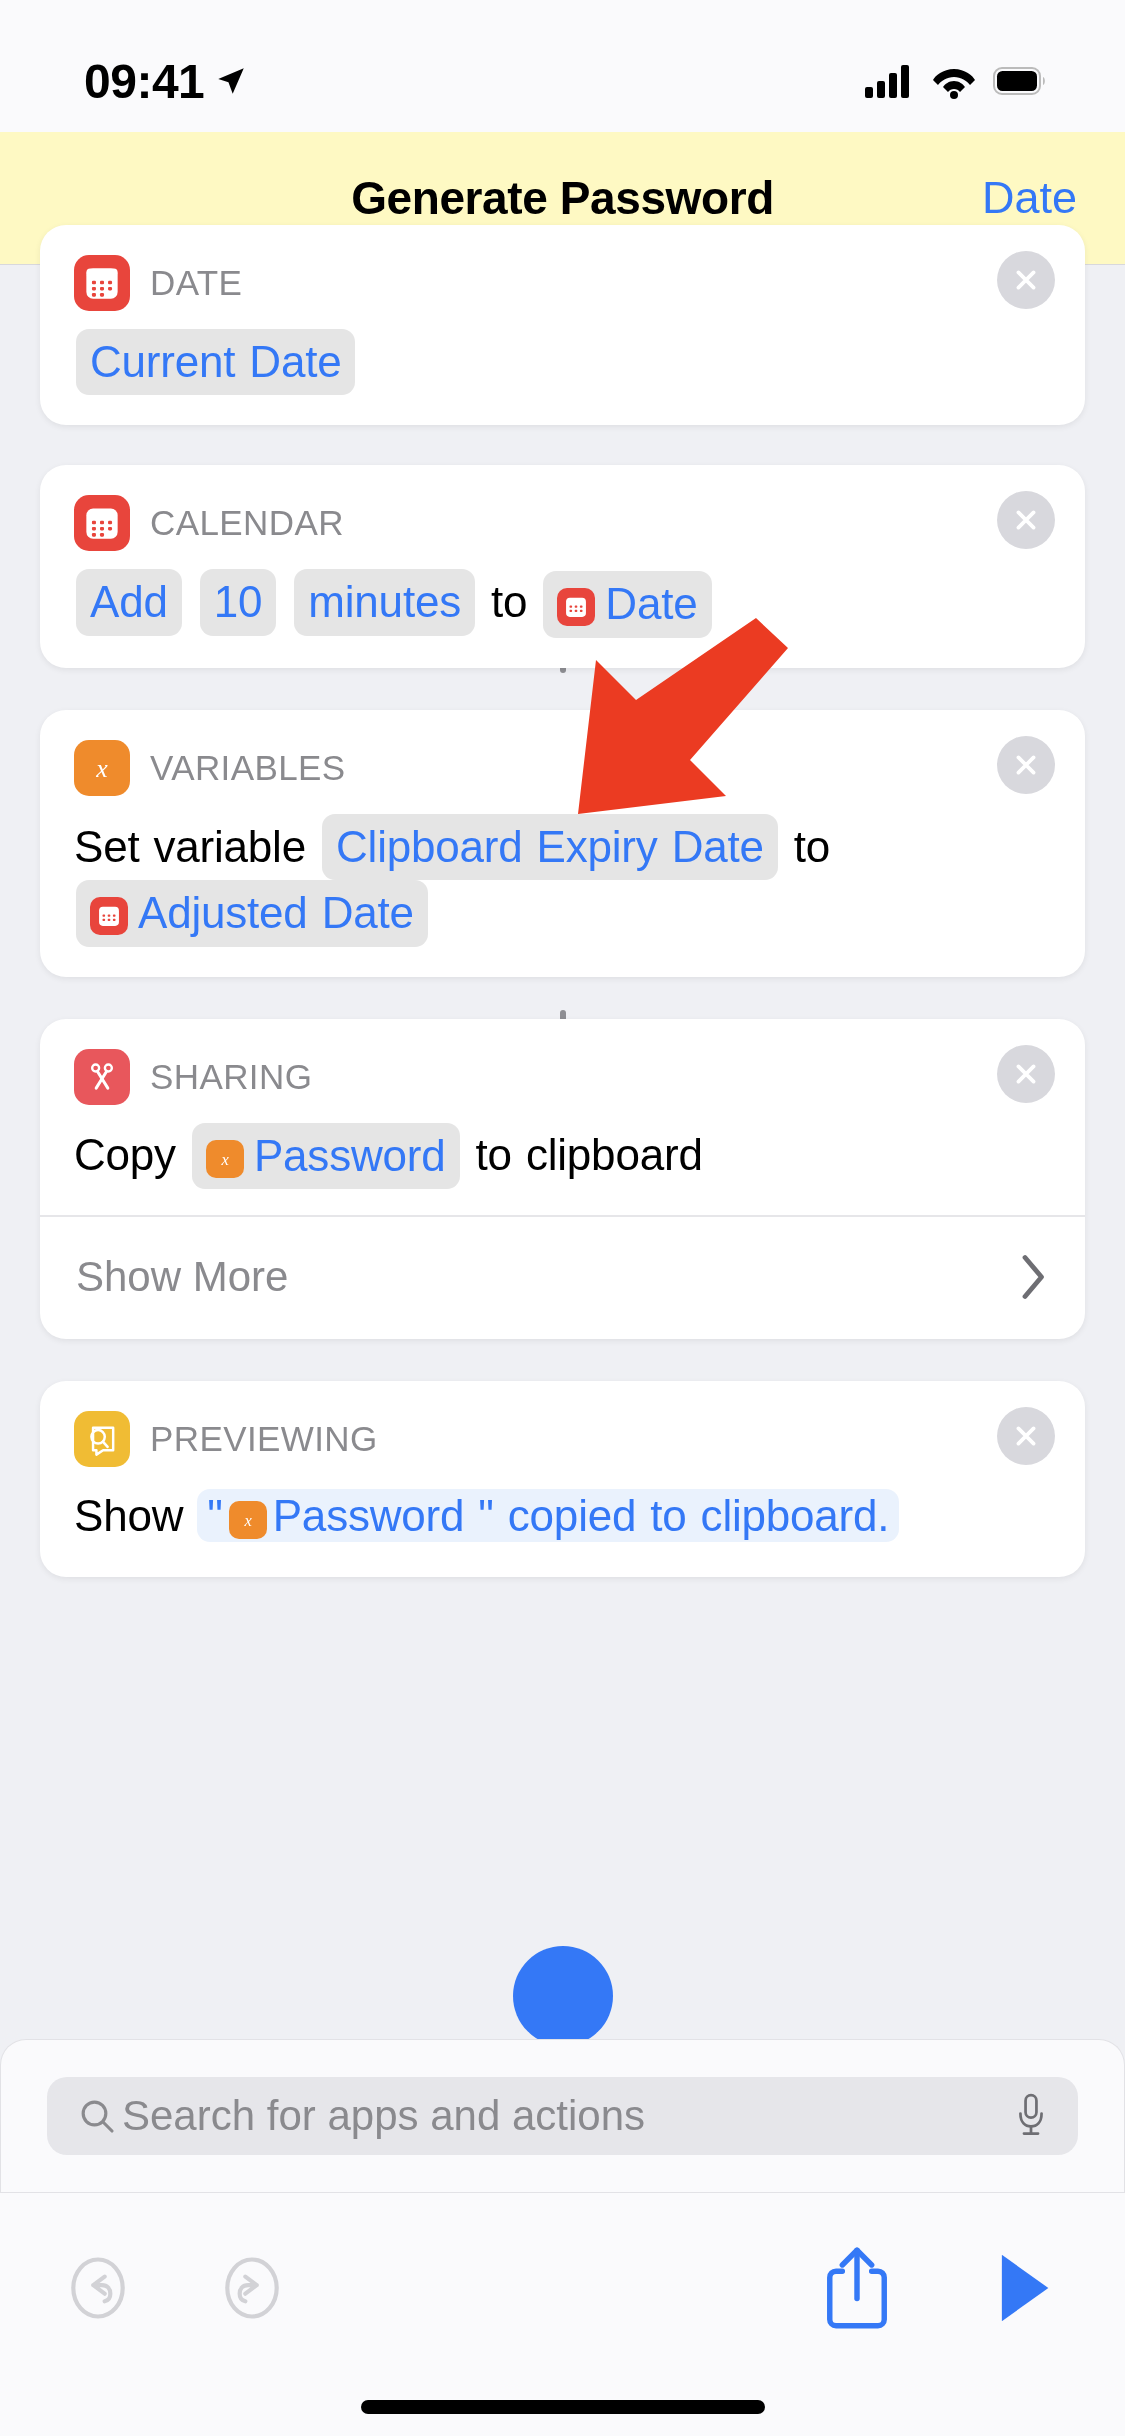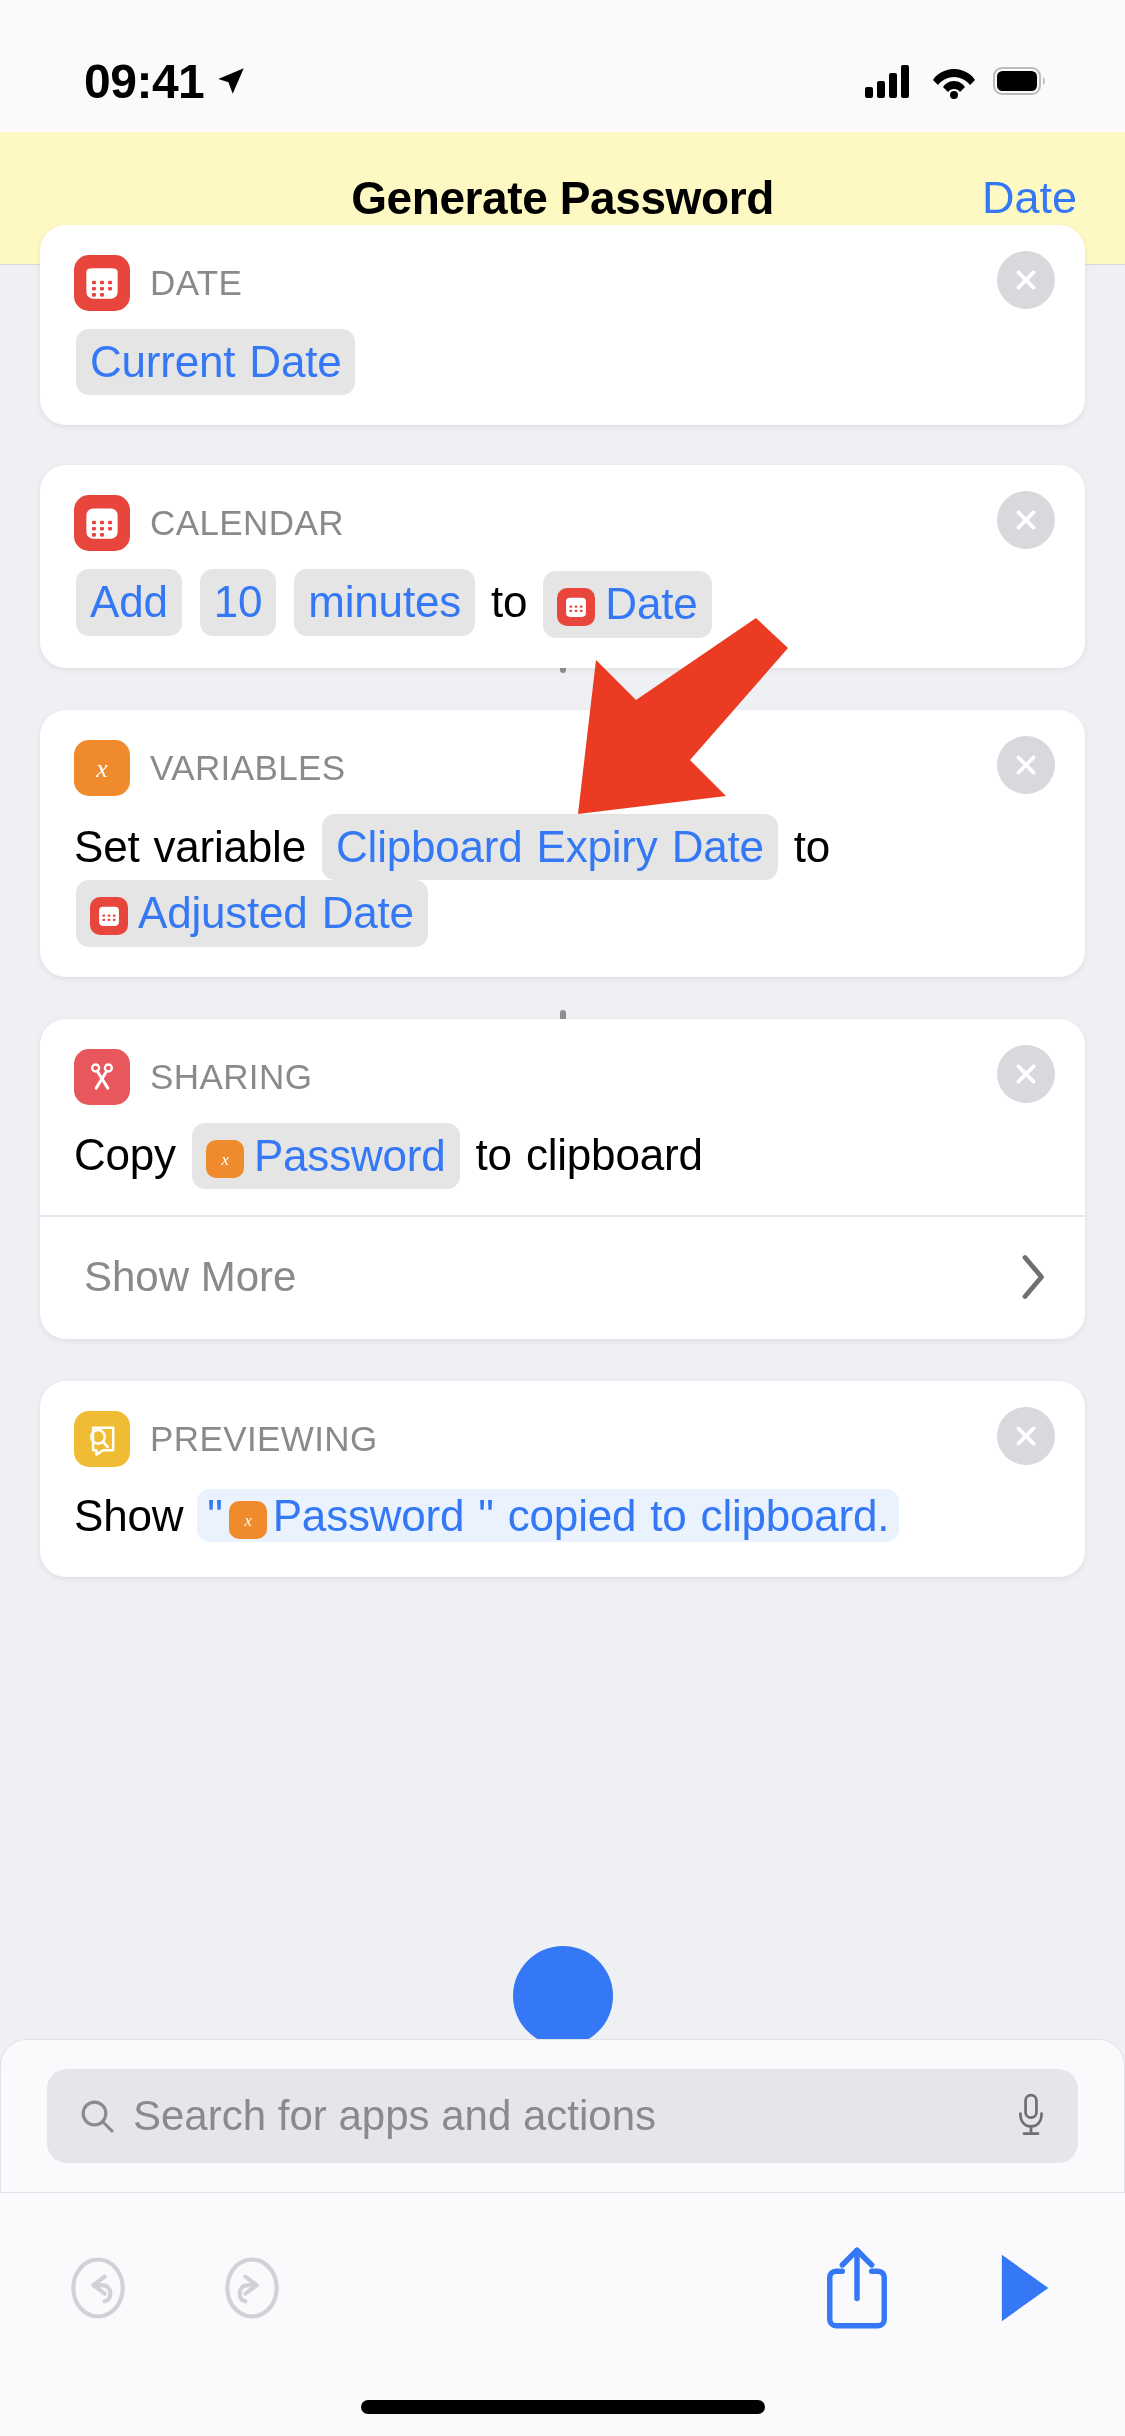--- a/index.html
+++ b/index.html
@@ -107,21 +107,20 @@
     border-radius: 13px;
     padding: 2px 10px;
     box-decoration-break: clone;
     -webkit-box-decoration-break: clone;
   }
 
   .divider { height: 1.5px; background: #e6e6e9; margin: 26px -34px 0 -34px; }
   .show-more {
     display: flex; align-items: center; justify-content: space-between;
     padding: 34px 2px 6px 2px;
-    margin-left: 8px;
   }
   .show-more-label { font-size: 42px; color: #8a8a8e; }
 
   
   .red-arrow {
     position: absolute; left: 540px; top: 335px;
     width: 270px; height: 380px;
     pointer-events: none;
   }
 
@@ -141,25 +140,25 @@
     background: #fafafc;
     border: 1.5px solid #e2e2e6;
     border-bottom: none;
     border-top-left-radius: 26px;
     border-top-right-radius: 26px;
     z-index: 2;
     display: flex; align-items: center;
     padding: 0 46px;
   }
   .search-field {
-    flex: 1; height: 94px;
+    flex: 1; height: 78px;
     background: #e6e6ea; border-radius: 20px;
     display: flex; align-items: center;
     padding: 0 30px;
-    gap: 16px;
+    gap: 5px;
   }
   .search-placeholder { font-size: 42px; color: #8a8a8e; flex: 1; }
 
   
   .toolbar {
     position: absolute; left: 0; right: 0; bottom: 0; height: 244px;
     background: #fafafc;
     border-top: 1.5px solid #e2e2e6;
     z-index: 3;
   }

